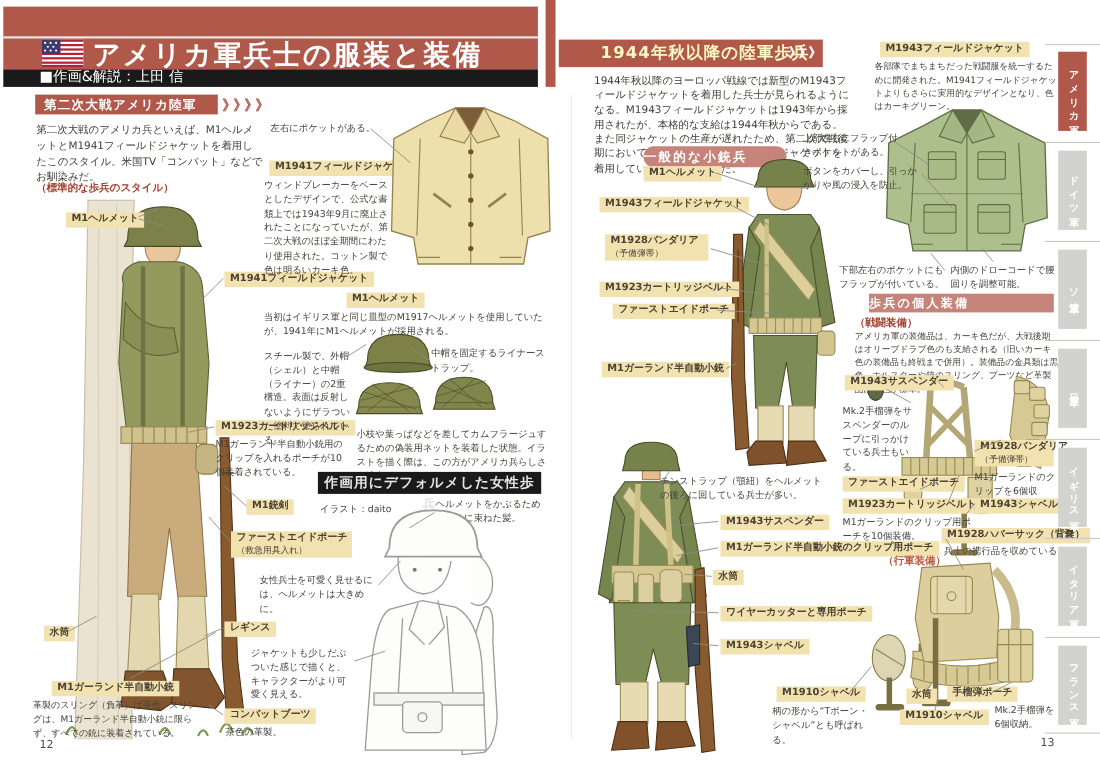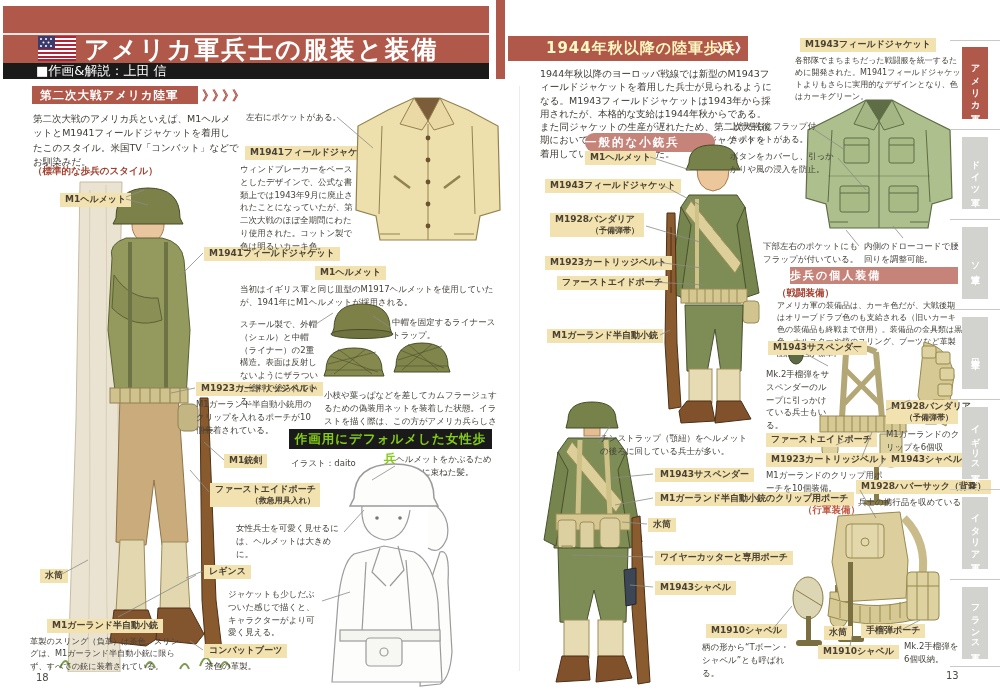--- a/index.html
+++ b/index.html
@@ -1,27 +1,27 @@
 <!DOCTYPE html>
 <html><head>
 <meta charset="utf-8">
 <style>
 *{margin:0;padding:0;box-sizing:border-box}
 html,body{width:1000px;height:699px}
 body{position:relative;background:#fff;overflow:hidden;color:#3d3a33;font-family:"DejaVu Sans","Liberation Sans",sans-serif}
 .abs{position:absolute}
 .lbl{position:absolute;background:#f2e2b0;color:#4a4234;font-weight:bold;font-size:9px;line-height:1.3;padding:1px 5px;white-space:nowrap}
-.lbl .l2{display:block;font-size:8px;text-align:right;font-weight:bold}
+.lbl .l2{display:block;font-size:8px;text-align:left;font-weight:normal}
 .note{position:absolute;font-size:8.5px;line-height:1.5;color:#45423b}
 .body-text{position:absolute;font-size:9.5px;line-height:1.5;color:#3d3a33}
 .redtxt{position:absolute;font-weight:bold;color:#a3402f;font-size:9.5px}
 .band{position:absolute;background:#b0584a}
 .banner-sub{position:absolute;background:#b0584a;color:#fff;font-weight:bold;font-size:11.5px;line-height:18px;padding:0 8px;letter-spacing:1px}
 .banner-pink{position:absolute;background:#c5837a;color:#fff;font-weight:bold;text-align:left}
-.banner-black{position:absolute;background:#1a1a1a;color:#84cc16;font-weight:bold;font-size:12.5px;text-align:center;line-height:20px;letter-spacing:1px}
+.banner-black{position:absolute;background:#1a1a1a;color:#e5e5e5;font-weight:bold;font-size:12.5px;text-align:center;line-height:20px;letter-spacing:1px}
 .chev{position:absolute;color:#b0584a;font-weight:bold;font-size:13px;letter-spacing:-3px}
 .tab{position:absolute;left:962px;width:26px;height:72px;background:#d2d2cf;color:#fff;font-size:9px;font-weight:bold;display:flex;align-items:center;justify-content:center;writing-mode:vertical-rl;letter-spacing:2px}
 .tab.active{background:#b0584a}
 .sep{position:absolute;left:950px;width:50px;height:1px;background:#c9c9c5}
 .pageno{position:absolute;font-size:10px;color:#4a4a45}
 svg{display:block}
 </style>
 </head>
 <body>
 
@@ -97,21 +97,21 @@
 <div class="lbl" style="left:224px;top:454px">M1銃剣</div>
 <div class="lbl lbl2" style="left:210px;top:483px;width:110px">
   <span>ファーストエイドポーチ</span>
   <span class="l2">（救急用具入れ）</span>
 </div>
 <div class="lbl" style="left:204px;top:565px">レギンス</div>
 <div class="lbl" style="left:47px;top:619px">M1ガーランド半自動小銃</div>
 <div class="note" style="left:30px;top:635px;width:152px;font-size:8.2px">革製のスリング（負革）は茶色。スリングは、M1ガーランド半自動小銃に限らず、すべての銃に装着されている。</div>
 <div class="lbl" style="left:204px;top:644px">コンバットブーツ</div>
 <div class="note" style="left:205px;top:660px;width:80px">茶色の革製。</div>
-<div class="pageno" style="left:36px;top:672px">18</div>
+<div class="pageno" style="left:36px;top:672px">12</div>
 
 <div class="note" style="left:246px;top:111px;width:100px;white-space:nowrap">左右にポケットがある。</div>
 <div class="lbl" style="left:245px;top:146px">M1941フィールドジャケット</div>
 <div class="note" style="left:240px;top:163px;width:120px">ウィンドブレーカーをベースとしたデザインで、公式な書類上では1943年9月に廃止されたことになっていたが、第二次大戦のほぼ全期間にわたり使用された。コットン製で色は明るいカーキ色。</div>
 <svg class="abs" style="left:352px;top:88px" width="150" height="168" viewBox="0 0 150 168">
   <path d="M36,22 L62,10 L88,10 L116,22 L146,38 L148,122 L128,128 L124,152 L28,152 L24,128 L4,122 L6,38 Z" fill="#eee0ad" stroke="#93824f" stroke-width="1.2"></path>
   <path d="M62,10 L76,34 L88,10 Z" fill="#7b5e39"></path>
   <path d="M62,10 L48,36 L70,42 L76,33 Z M88,10 L102,36 L82,42 L76,33 Z" fill="#ead9a4" stroke="#93824f"></path>
   <line x1="30" y1="38" x2="27" y2="126" stroke="#93824f"></line>
   <line x1="120" y1="38" x2="123" y2="126" stroke="#93824f"></line>

